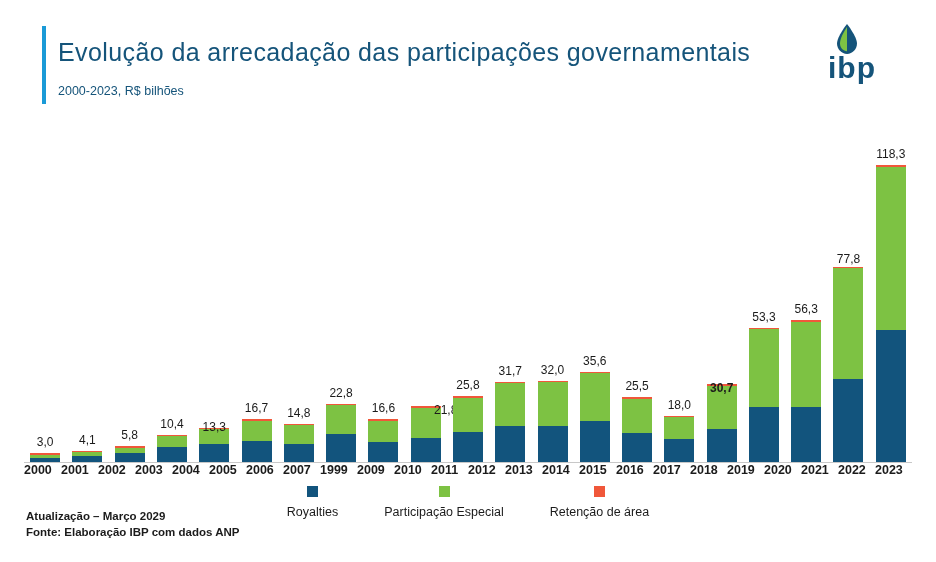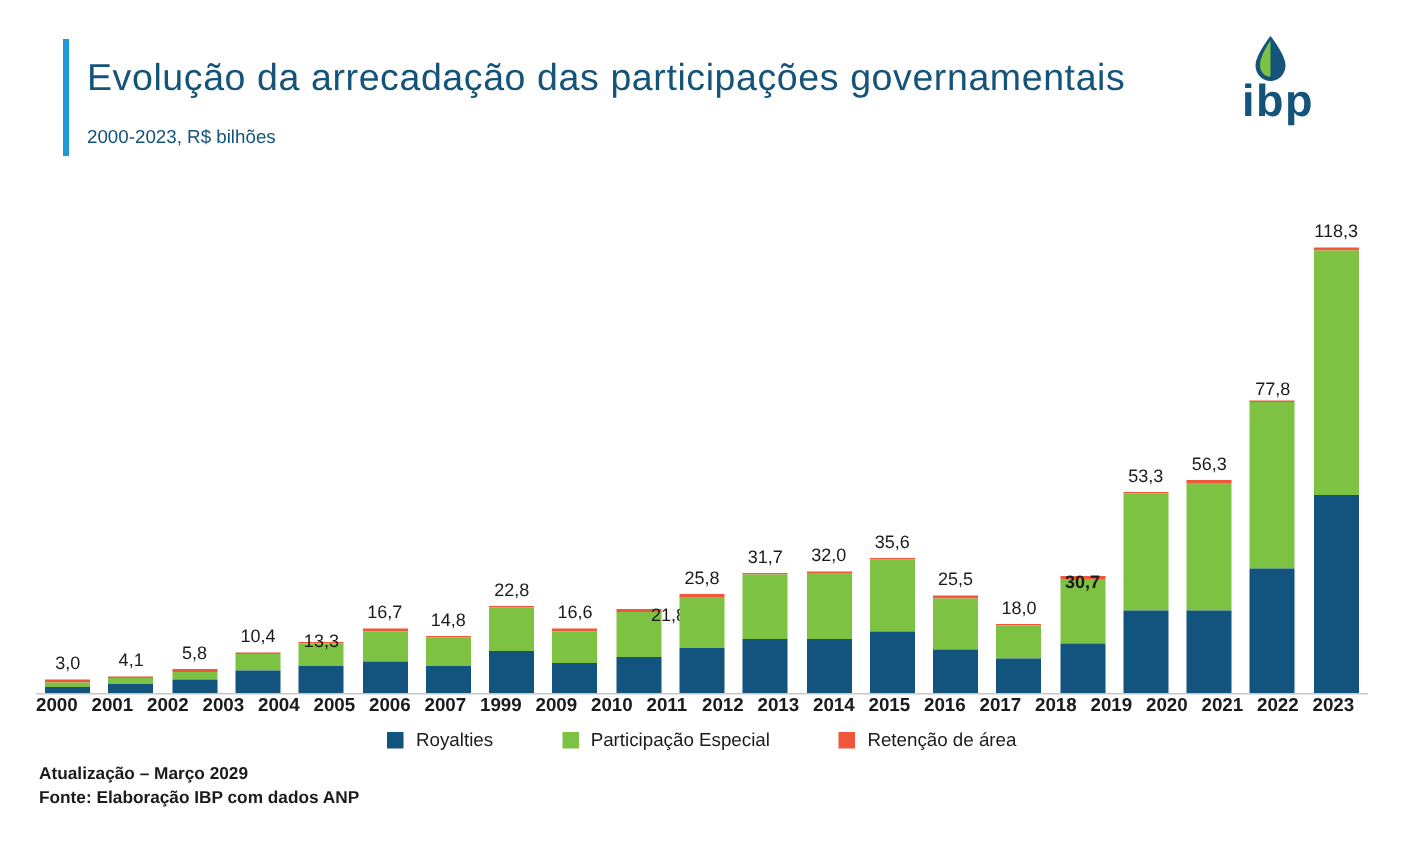--- a/index.html
+++ b/index.html
@@ -157,20 +157,21 @@
     width: 936px;
     display: flex;
     justify-content: center;
     align-items: center;
     gap: 46px;
   }
   .legend-item {
     display: flex;
     align-items: center;
     gap: 8px;
+    flex-direction: column;
   }
   .legend-swatch {
     width: 11px;
     height: 11px;
   }
   .legend-label {
     font-size: 12.5px;
     color: #1b1b1b;
   }
 

